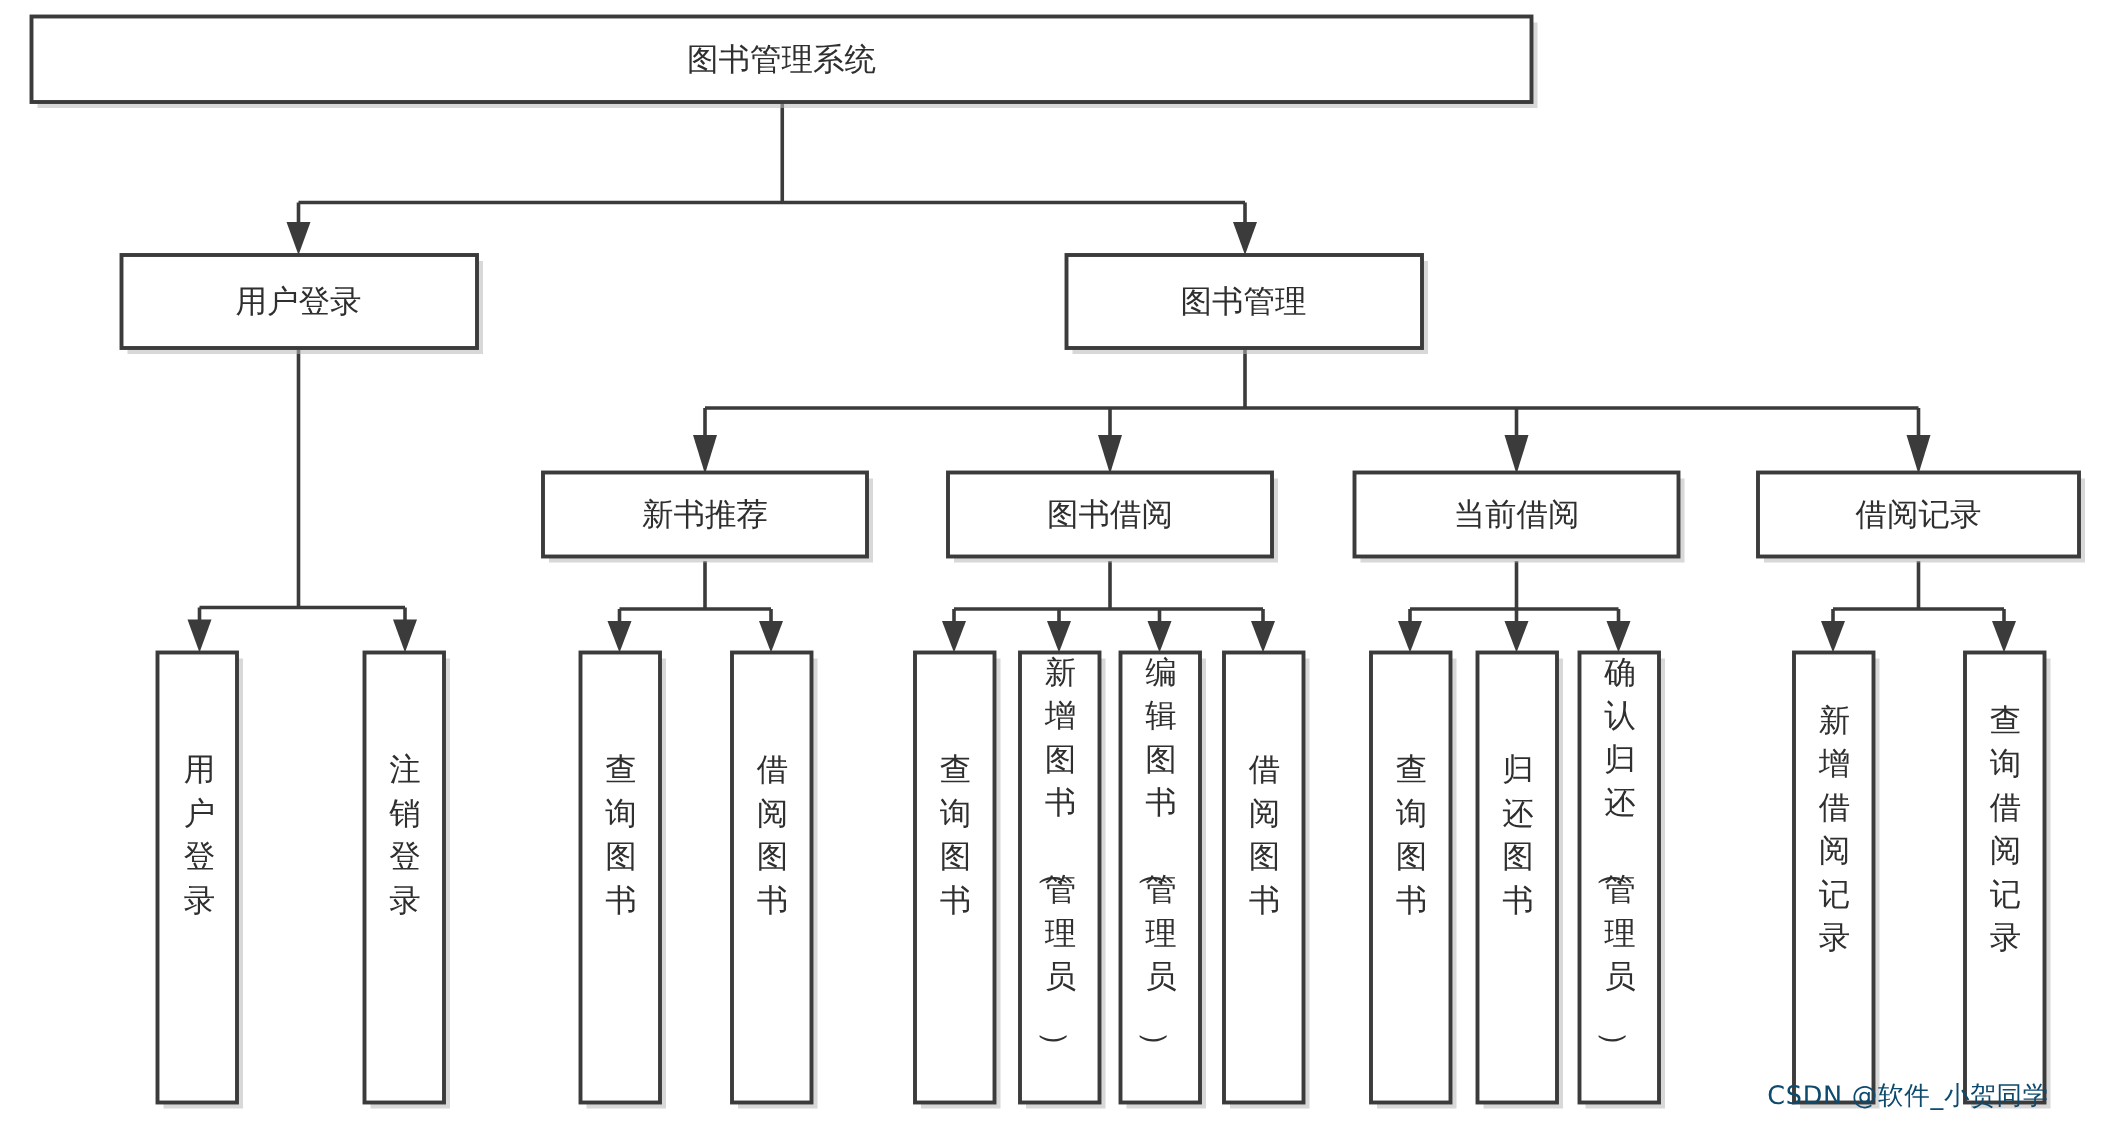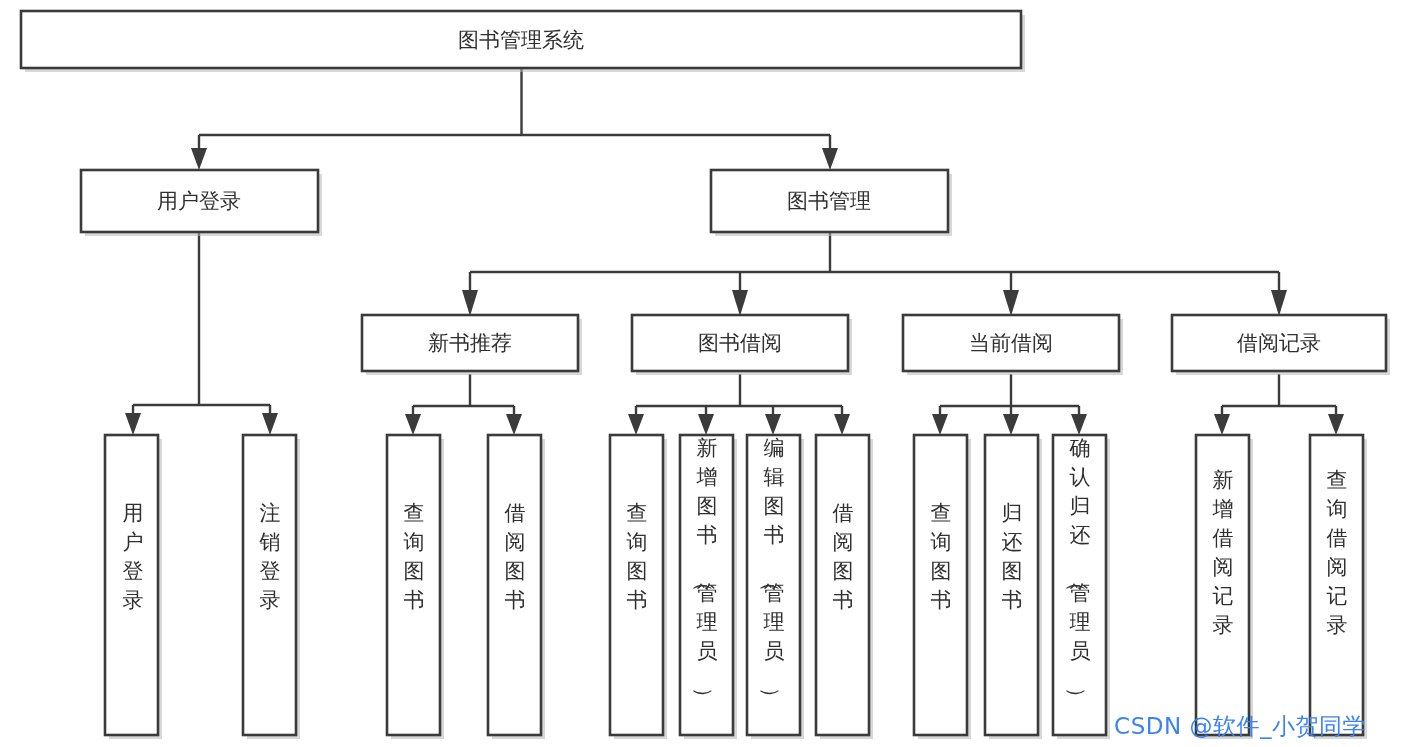--- a/index.html
+++ b/index.html
@@ -58,22 +58,22 @@
     font-family: "DejaVu Sans", "Liberation Sans", sans-serif;
     font-size: 21px;
     fill: #2f2f2f;
     text-anchor: middle;
   }
   .watermark-text {
     position: absolute;
     right: 12px;
     bottom: 5px;
     font-family: "DejaVu Sans", "Liberation Sans", sans-serif;
-    font-size: 23px;
-    color: #3b82f6;
+    font-size: 17px;
+    color: #0c4a6e;
     letter-spacing: 0.5px;
     white-space: nowrap;
     user-select: none;
   }
 </style>
 </head>
 <body>
 
 <div id="diagram-root">
 

